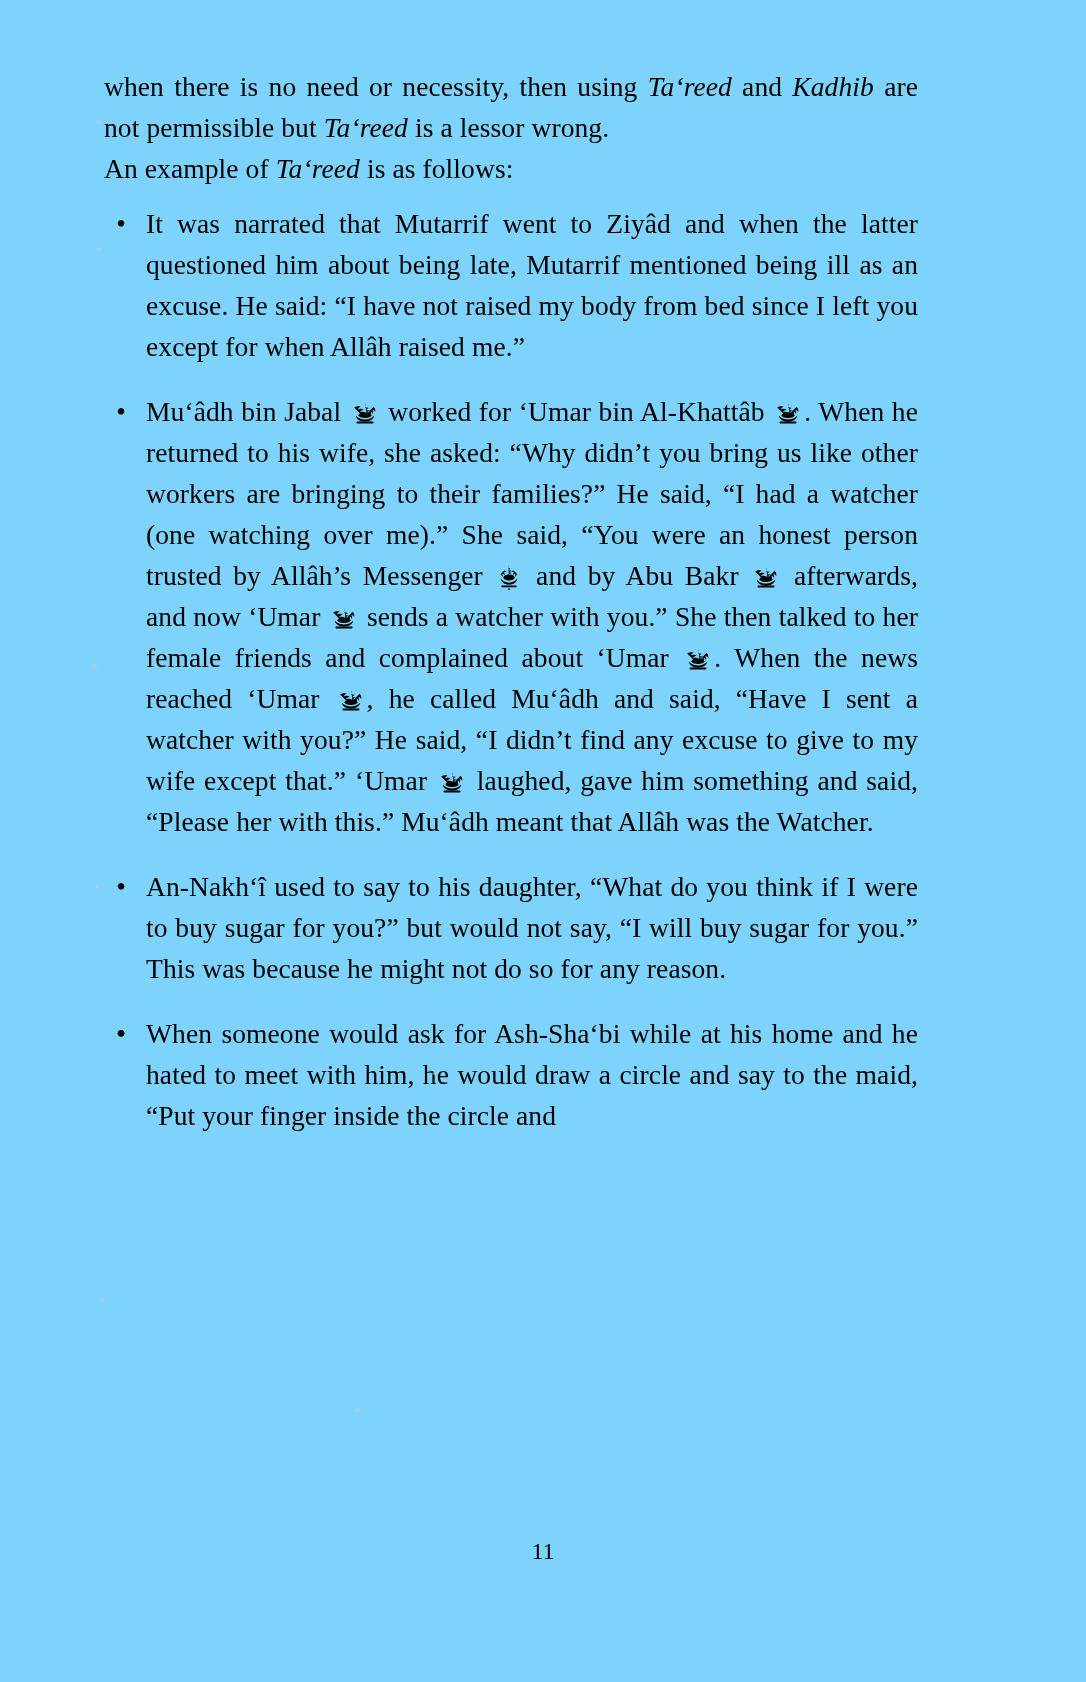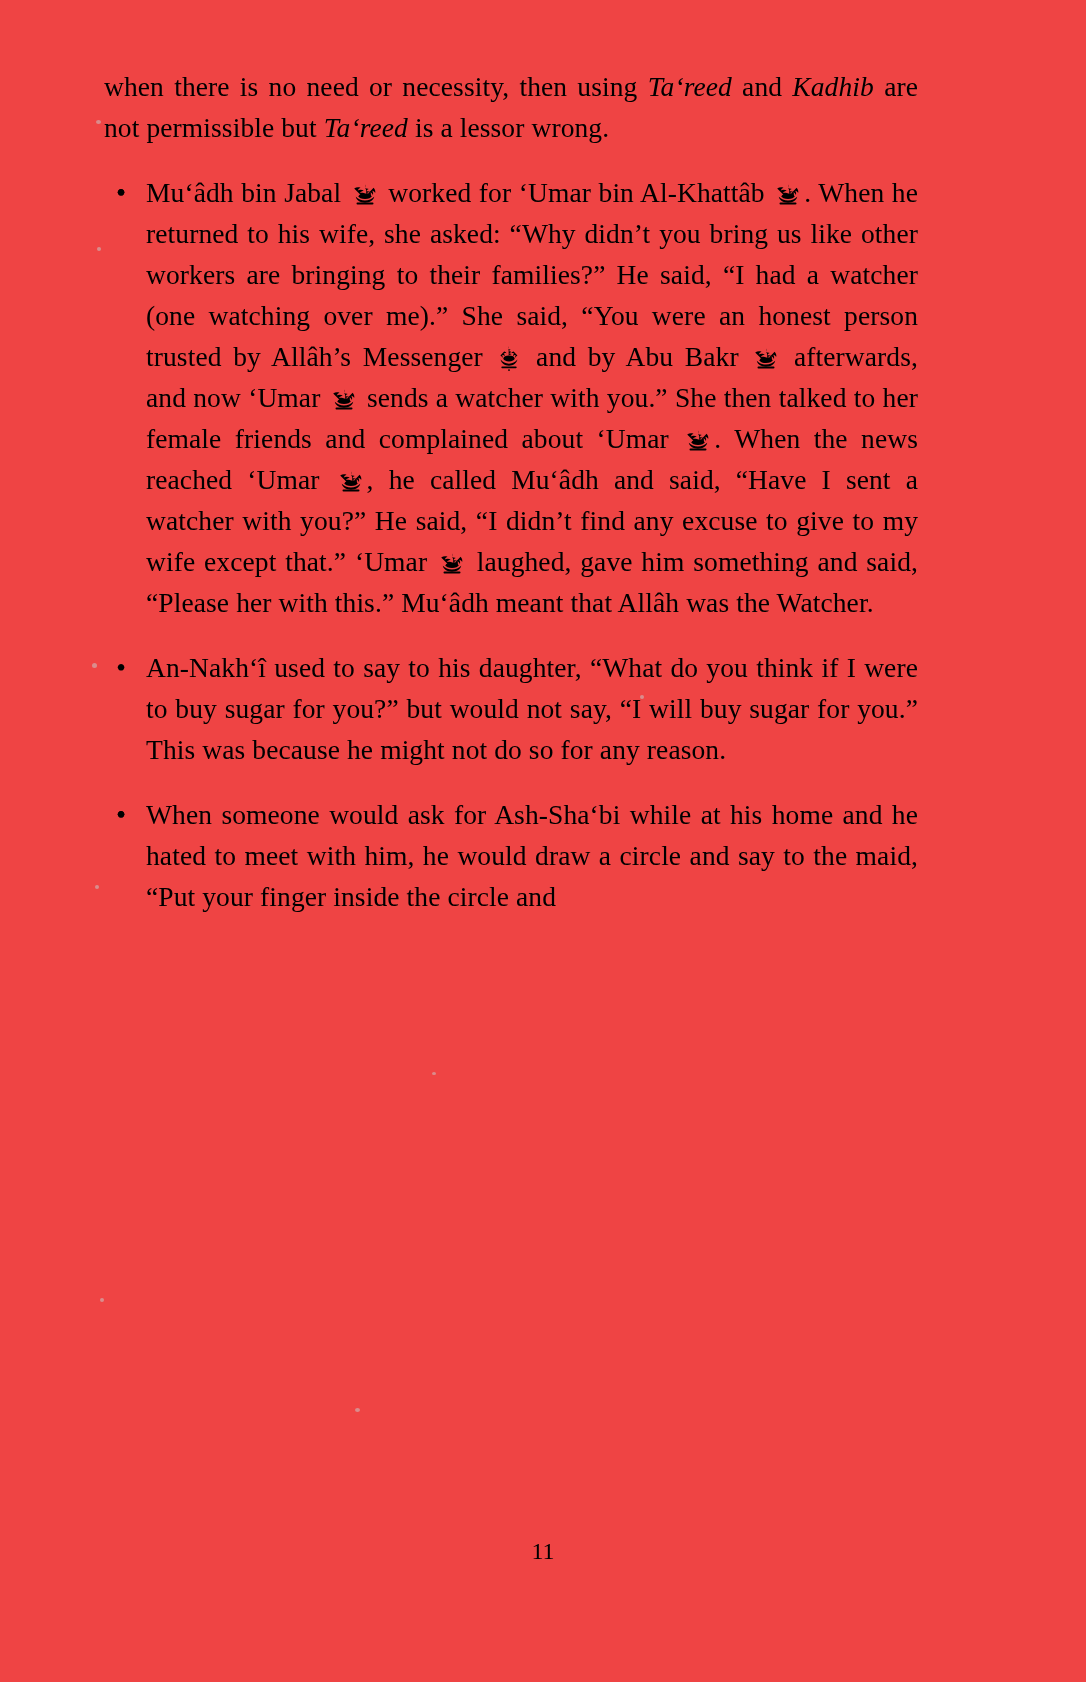--- a/index.html
+++ b/index.html
@@ -15,21 +15,21 @@
     color: #000000;
     overflow: hidden;
   }
 
   .page {
     position: absolute;
     left: 0;
     top: 0;
     width: 1086px;
     height: 1682px;
-    background: #ef4444;
+    background: #7dd3fc;
   }
 
   .text-block {
     position: absolute;
     left: 104px;
     top: 66px;
     width: 814px;
   }
 
   
@@ -125,26 +125,27 @@
     opacity: 0.55;
   }
 </style>
 </head>
 <body>
 
 <div class="page">
 
   <div class="text-block">
 
-    <p class="intro-para"><span>when  there is no need or necessity, then using </span><em class="term">Ta‘reed</em><span> and</span> <em class="term">Kadhib</em><span> are  not  permissible but </span><em class="term">Ta‘reed</em><span> is a lessor wrong.</span> </p>
+    <p class="intro-para"><span>when  there is no need or necessity, then using </span><em class="term">Ta‘reed</em><span> and</span> <em class="term">Kadhib</em><span> are  not  permissible but </span><em class="term">Ta‘reed</em><span> is a lessor wrong.</span> <span class="last-line"><span>An example of </span><em class="term">Ta‘reed</em><span> is as follows:</span></span></p>
 
     <ul class="bullets">
 
       <li class="bullet-item">
         <span class="bullet-marker">•</span>
+        <span>It  was  narrated  that  Mutarrif went to Ziyâd and when the latter  questioned  him about being late, Mutarrif mentioned being  ill  as  an  excuse. He said: “I have not raised my body from bed since I left you except for when Allâh raised me.”</span>
       </li>
 
       <li class="bullet-item">
         <span class="bullet-marker">•</span>
         <span class="rich-segments">Mu‘âdh   bin Jabal <span class="honorific"><svg viewBox="0 0 26 22" xmlns="http://www.w3.org/2000/svg">
                 <g fill="#000000">
                   <path d="M2.2 5.6c1.9-1.3 4.2-1.6 6.3-.8-1.3.5-2.3 1.5-2.8 2.8 1.9-1 4.2-1 6.1.1-1.6.1-3 .9-3.9 2.2 2-.6 4.1-.2 5.7 1.1-1.6-.2-3.2.3-4.4 1.4z"></path>
                   <path d="M13.4 1.6c.7 1.3.6 2.9-.2 4.1 1.2-.5 2.6-.4 3.7.3-1.2.3-2.2 1.1-2.6 2.3 1.3-.4 2.8-.1 3.9.8-1.3-.1-2.6.4-3.5 1.4 1.4-.2 2.8.3 3.7 1.4-1.3-.4-2.8-.2-3.9.7z"></path>
                   <path d="M21.6 4.8c1.4 1.4 2 3.4 1.6 5.3-.6-1.2-1.7-2-3-2.3.9 1.3 1.2 2.9.7 4.4-.3-1.3-1.2-2.4-2.4-2.9.6 1.4.5 3-.3 4.3-.1-1.4-.9-2.6-2.1-3.2z"></path>
                   <ellipse cx="13" cy="13.2" rx="6.4" ry="2.8"></ellipse>

